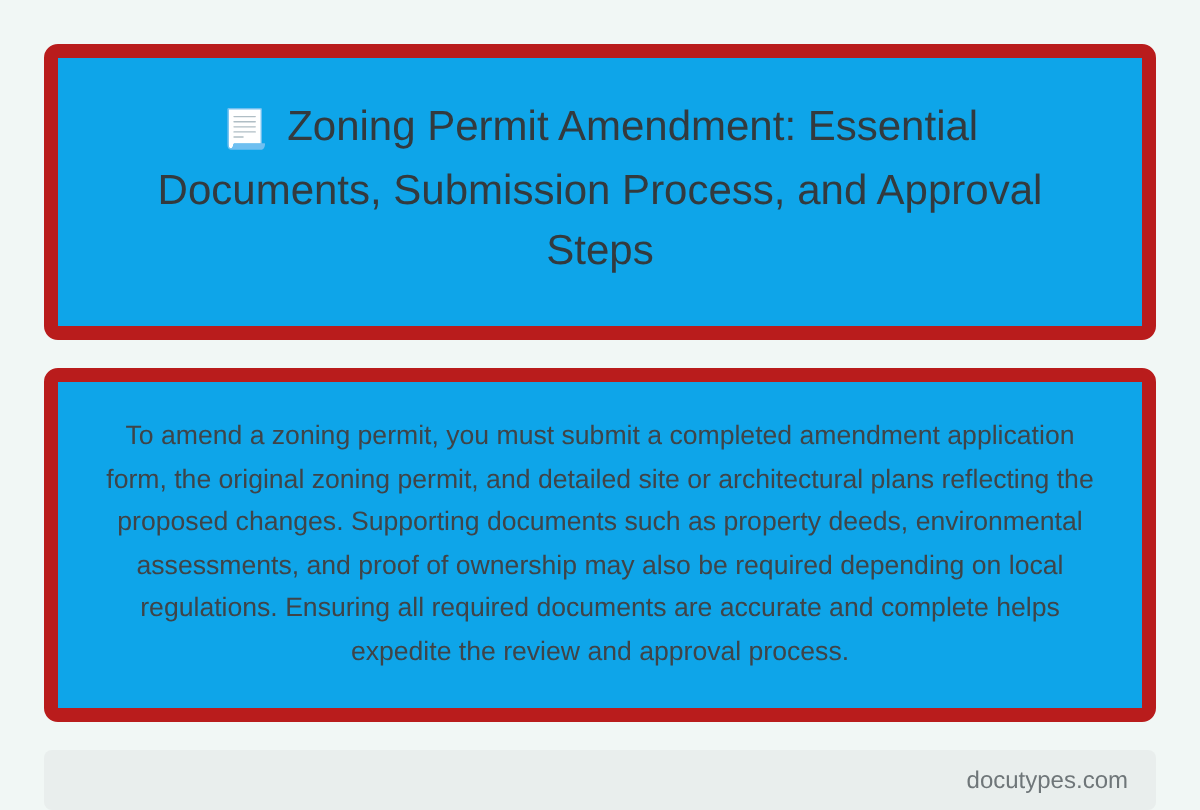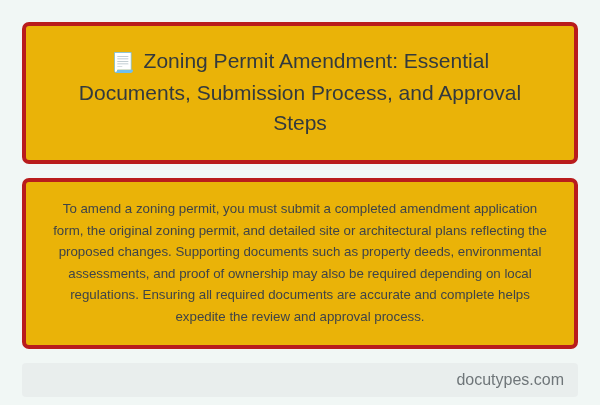--- a/index.html
+++ b/index.html
@@ -16,22 +16,22 @@
   }
   .page {
     box-sizing: border-box;
     width: 600px;
     height: 405px;
     padding: 22px 22px 0 22px;
     display: flex;
     flex-direction: column;
   }
   .card {
-    background: #eab308;
-    border: 4px solid #b91c1c;
+    background: #0ea5e9;
+    border: 7px solid #b91c1c;
     border-radius: 7px;
     box-sizing: border-box;
   }
   .title-card {
     padding: 20px 30px 22px 30px;
     text-align: center;
   }
   .title-line {
     font-size: 21px;
     line-height: 30px;
@@ -60,21 +60,21 @@
     background: #e9eeed;
     border-radius: 4px;
     height: 34px;
     display: flex;
     align-items: center;
     justify-content: flex-end;
     padding: 0 14px;
     box-sizing: border-box;
   }
   .footer-text {
-    font-size: 16px;
+    font-size: 12px;
     color: #6f7679;
   }
 </style>
 </head>
 <body>
 
 <div class="page">
 
   <div class="card title-card">
     <h1 class="title-line"><span class="title-icon">📃</span><span>Zoning Permit Amendment: Essential Documents, Submission Process, and Approval Steps</span></h1>

